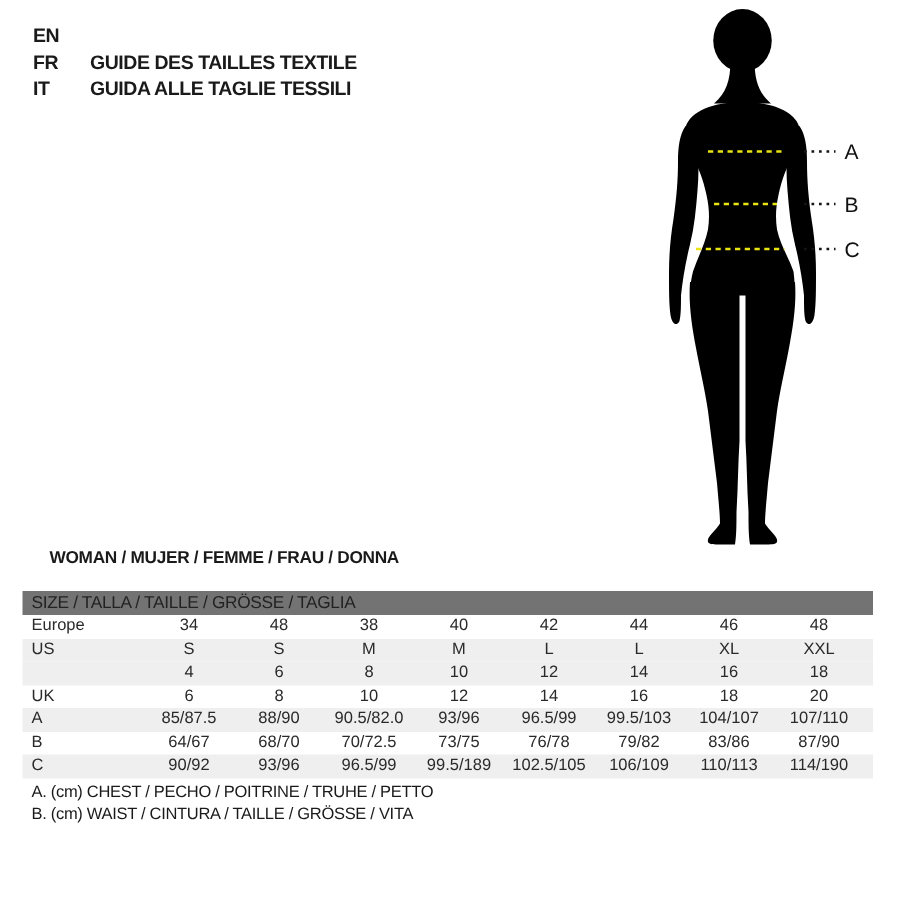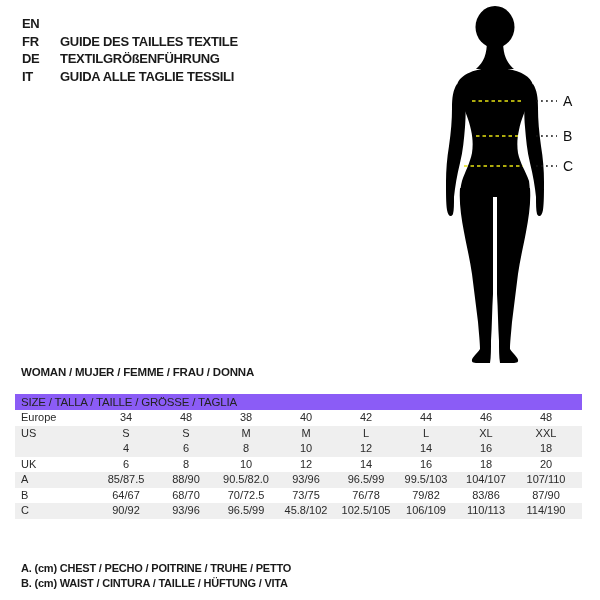--- a/index.html
+++ b/index.html
@@ -7,48 +7,44 @@
     position:relative;width:600px;height:600px;background:#ffffff;overflow:hidden;
     font-family:"Liberation Sans",sans-serif;color:#1a1a1a;
   }
   
   .lang-list{position:absolute;left:22px;top:15px;}
   .lang-row{display:flex;line-height:17.5px;font-weight:700;font-size:13px;letter-spacing:-0.3px;white-space:nowrap;}
   .lang-code{width:38px;flex:0 0 38px;}
   
   .figure-wrap{position:absolute;left:400px;top:0;width:200px;height:380px;}
   
-  .section-title{position:absolute;left:21px;top:366px;font-size:11.5px;font-weight:700;letter-spacing:-0.2px;white-space:nowrap;}
+  .section-title{position:absolute;left:33px;top:366px;font-size:11.5px;font-weight:700;letter-spacing:-0.2px;white-space:nowrap;}
   
   .size-table{position:absolute;left:15px;top:394px;width:567px;font-size:11px;color:#2a2a2a;}
-  .size-table-header{height:16px;line-height:16px;background:#8b5cf6;padding-left:6px;font-size:11.5px;color:#222222;letter-spacing:-0.2px;white-space:nowrap;}
+  .size-table-header{height:16px;line-height:16px;background:#737373;padding-left:6px;font-size:11.5px;color:#222222;letter-spacing:-0.2px;white-space:nowrap;}
   .t-row{display:grid;grid-template-columns:81px repeat(8,60px) 1fr;height:15.5px;line-height:15.5px;}
   .t-row.alt{background:#efefef;}
   .row-label{padding-left:6px;text-align:left;white-space:nowrap;}
   .t-cell{text-align:center;white-space:nowrap;}
   
-  .legend{position:absolute;left:21px;top:521px;font-weight:700;font-size:11px;line-height:15.4px;letter-spacing:-0.2px;margin-top:40px;}
+  .legend{position:absolute;left:21px;top:521px;font-weight:400;font-size:11px;line-height:15.4px;letter-spacing:-0.2px;}
   .legend div{white-space:nowrap;}
 </style>
 </head>
 <body>
 
 <div class="page">
 
   <div class="lang-list">
     <div class="lang-row">
       <span class="lang-code">EN</span>
     </div>
     <div class="lang-row">
       <span class="lang-code">FR</span>
       <span class="lang-text">GUIDE DES TAILLES TEXTILE</span>
-    </div>
-    <div class="lang-row">
-      <span class="lang-code">DE</span>
-      <span class="lang-text">TEXTILGRÖßENFÜHRUNG</span>
     </div>
     <div class="lang-row">
       <span class="lang-code">IT</span>
       <span class="lang-text">GUIDA ALLE TAGLIE TESSILI</span>
     </div>
   </div>
 
   <div class="figure-wrap">
     <svg width="200" height="380" viewBox="0 0 200 380" xmlns="http://www.w3.org/2000/svg">
       <g fill="#000000">
@@ -187,27 +183,27 @@
       <span class="t-cell">83/86</span>
       <span class="t-cell">87/90</span>
       <span></span>
     </div>
 
     <div class="t-row alt">
       <span class="row-label">C</span>
       <span class="t-cell">90/92</span>
       <span class="t-cell">93/96</span>
       <span class="t-cell">96.5/99</span>
-      <span class="t-cell">45.8/102</span>
+      <span class="t-cell">99.5/189</span>
       <span class="t-cell">102.5/105</span>
       <span class="t-cell">106/109</span>
       <span class="t-cell">110/113</span>
       <span class="t-cell">114/190</span>
       <span></span>
     </div>
   </div>
 
   <div class="legend">
     <div>A. (cm) CHEST / PECHO / POITRINE / TRUHE / PETTO</div>
-    <div>B. (cm) WAIST / CINTURA / TAILLE / HÜFTUNG / VITA</div>
+    <div>B. (cm) WAIST / CINTURA / TAILLE / GRÖSSE / VITA</div>
   </div>
 
 </div>
 
 </body></html>

